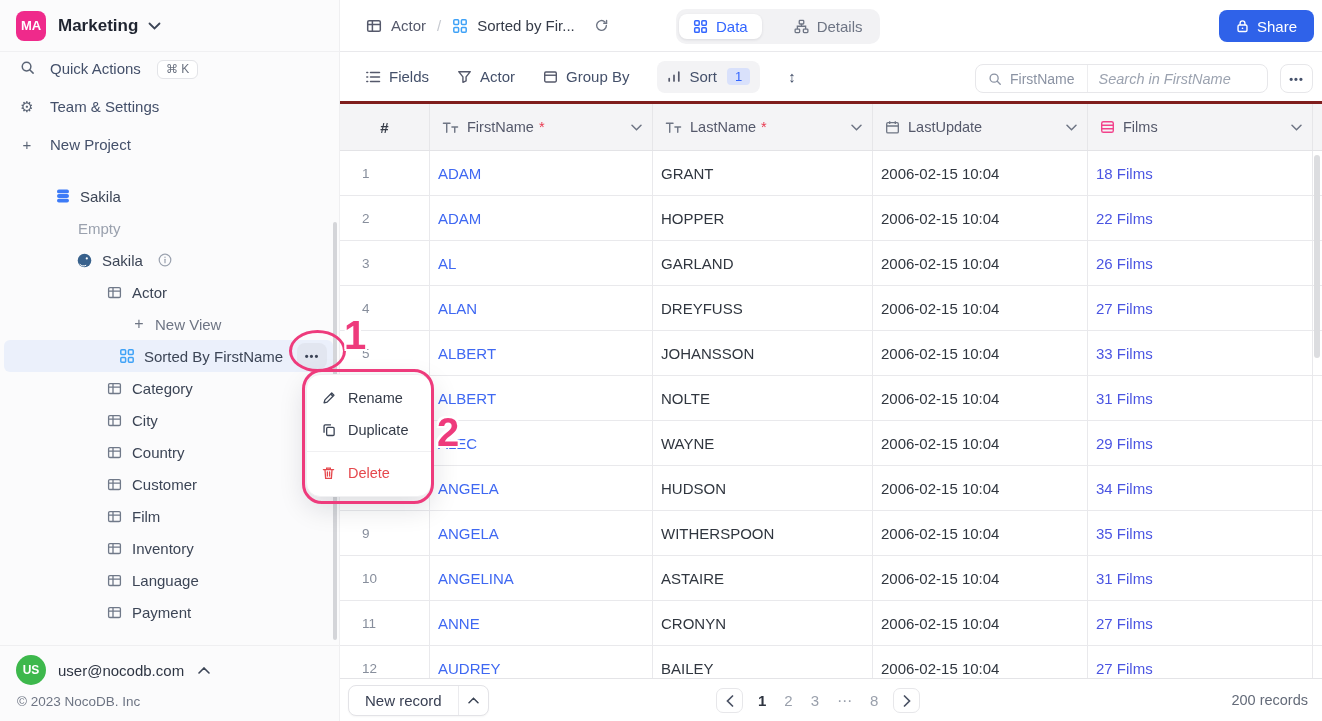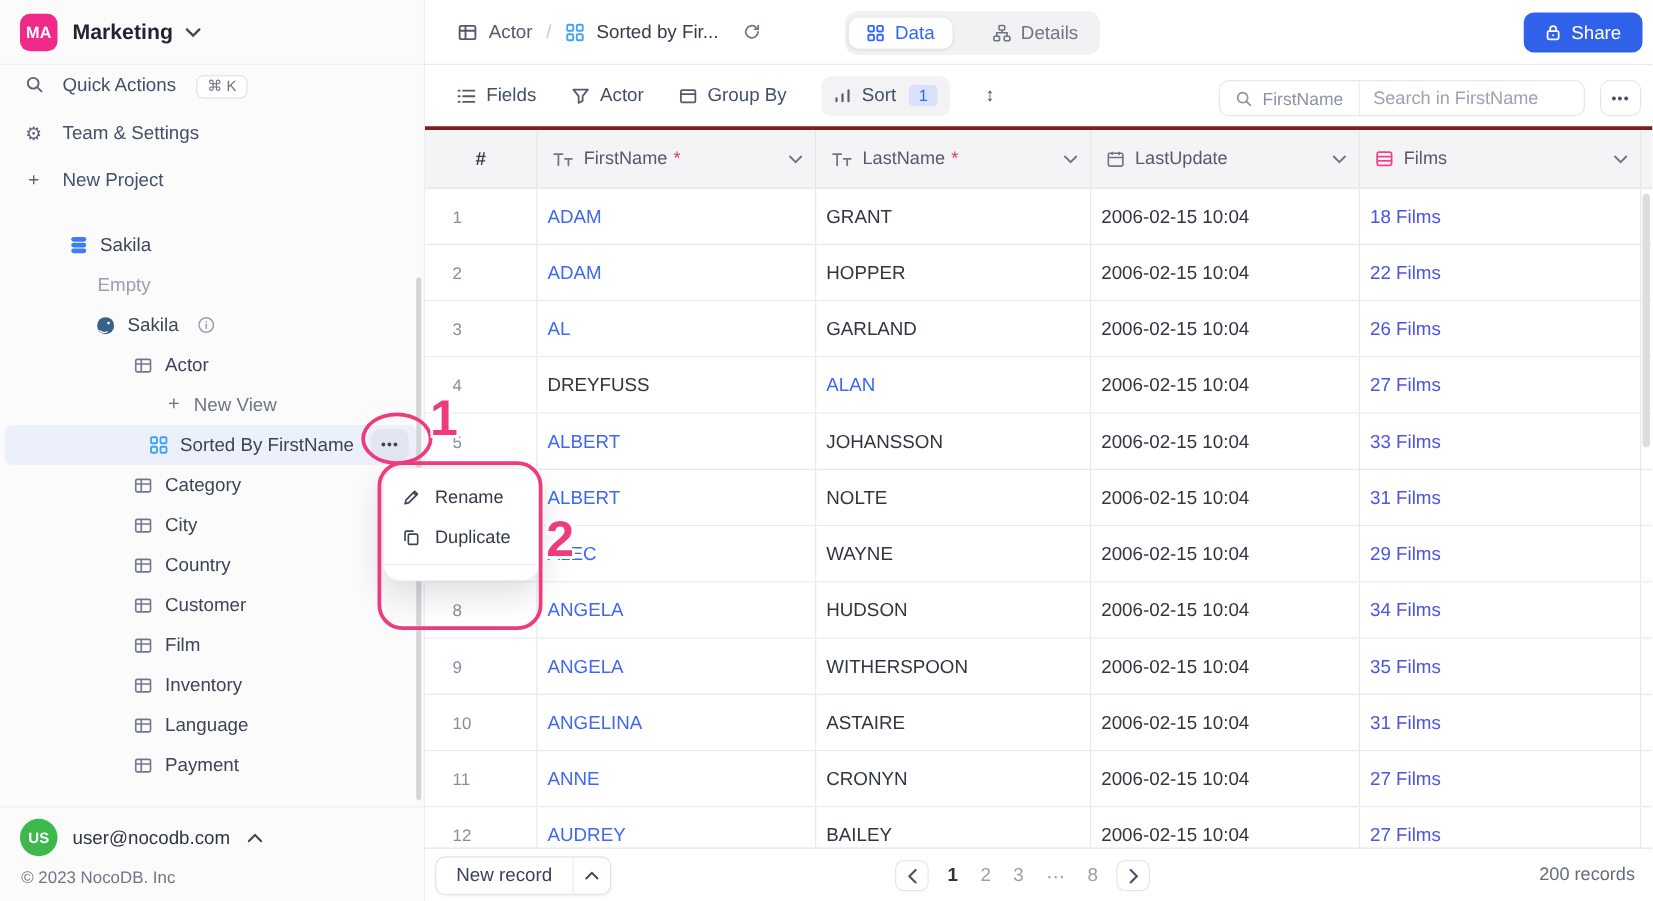--- a/index.html
+++ b/index.html
@@ -61,21 +61,21 @@
 
   
   .toolbar{position:relative;height:52px;border-bottom:3px solid #7f1d1d;display:flex;align-items:center;padding-left:25px;gap:28px;}
   .tb-item{display:flex;align-items:center;gap:8px;font-size:15px;color:#44506A;cursor:pointer;}
   .tb-item .icn{display:flex;color:#55596B;}
   .tb-sort{background:#F3F3F5;border-radius:8px;height:32px;padding:0 10px;}
   .sort-badge{background:#D9E1FB;color:var(--accent-blue,#3366FF);font-size:13px;border-radius:4px;padding:1px 8px;margin-left:2px;}
   .tb-height{font-size:15px;color:#44506A;cursor:pointer;}
   .search-box{position:absolute;left:635px;top:12px;width:293px;height:29px;border:1px solid #E7E7EA;border-radius:8px;background:#fff;display:flex;align-items:center;}
   .search-label{display:flex;align-items:center;gap:8px;padding:0 12px;font-size:14px;color:#8B93A3;height:100%;border-right:1px solid #EDEDEF;cursor:pointer;}
-  .search-box input{flex:1;border:none;outline:none;font-size:14.5px;color:#333;padding:0 11px;font-family:inherit;background:transparent;}
+  .search-box input{flex:1;border:none;outline:none;font-size:14.5px;color:#333;padding:0 11px;font-family:inherit;background:transparent;font-style:italic;}
   .search-box input::placeholder{color:#9CA3B0;}
   .more-btn{position:absolute;right:9px;top:12px;width:33px;height:29px;border:1px solid #E7E7EA;border-radius:8px;background:#fff;color:#44506A;font-size:11px;letter-spacing:1px;font-weight:700;display:flex;align-items:center;justify-content:center;cursor:pointer;}
 
   
   .grid-head,.grid-row{display:grid;grid-template-columns:90px 223px 220px 215px 225px auto;}
   .grid-head{height:47px;background:#F4F4F6;border-bottom:1px solid #E3E3E6;}
   .hcell{display:flex;align-items:center;position:relative;border-right:1px solid #E6E6E9;font-size:14.5px;color:#55596B;padding-left:12px;gap:8px;cursor:pointer;}
   .hcell:last-child{border-right:none;}
   .hcell .icn{display:flex;color:#6E7584;}
   .hcell .films-icn{color:#F2428B;}
@@ -526,22 +526,22 @@
             <div class="cell c-num">3</div>
             <div class="cell c-first">AL</div>
             <div class="cell">GARLAND</div>
             <div class="cell">2006-02-15 10:04</div>
             <div class="cell c-films">26 Films</div>
             <div class="cell"></div>
           </div>
 
           <div class="grid-row">
             <div class="cell c-num">4</div>
+            <div class="cell c-first">ALAN</div>
             <div class="cell">DREYFUSS</div>
-            <div class="cell c-first">ALAN</div>
             <div class="cell">2006-02-15 10:04</div>
             <div class="cell c-films">27 Films</div>
             <div class="cell"></div>
           </div>
 
           <div class="grid-row">
             <div class="cell c-num">5</div>
             <div class="cell c-first">ALBERT</div>
             <div class="cell">JOHANSSON</div>
             <div class="cell">2006-02-15 10:04</div>
@@ -665,20 +665,28 @@
     <div class="ctx-item">
       <span class="icn">
         <svg width="14" height="14" viewBox="0 0 15 15" fill="none" stroke="currentColor" stroke-width="1.4">
             <rect x="5" y="4.6" width="8" height="8.8" rx="1.2"></rect>
             <path d="M2.2 10.4V3.2c0-.7.5-1.2 1.2-1.2h6.2"></path>
           </svg>
       </span>
       <span>Duplicate</span>
     </div>
     <div class="ctx-divider"></div>
+    <div class="ctx-item danger">
+      <span class="icn">
+        <svg width="13" height="14" viewBox="0 0 14 15" fill="none" stroke="currentColor" stroke-width="1.4" stroke-linecap="round">
+            <path d="M1.5 3.8h11M5 3.8V2.2h4v1.6M3.2 3.8l.7 9.4h6.2l.7-9.4M5.8 6.4v4.4M8.2 6.4v4.4"></path>
+          </svg>
+      </span>
+      <span>Delete</span>
+    </div>
   </div>
 
   <div class="ann ann-ellipse"></div>
   <div class="ann ann-num ann-num1">1</div>
   <div class="ann ann-ring"></div>
   <div class="ann ann-num ann-num2">2</div>
 
 </div>
 
 </body></html>

